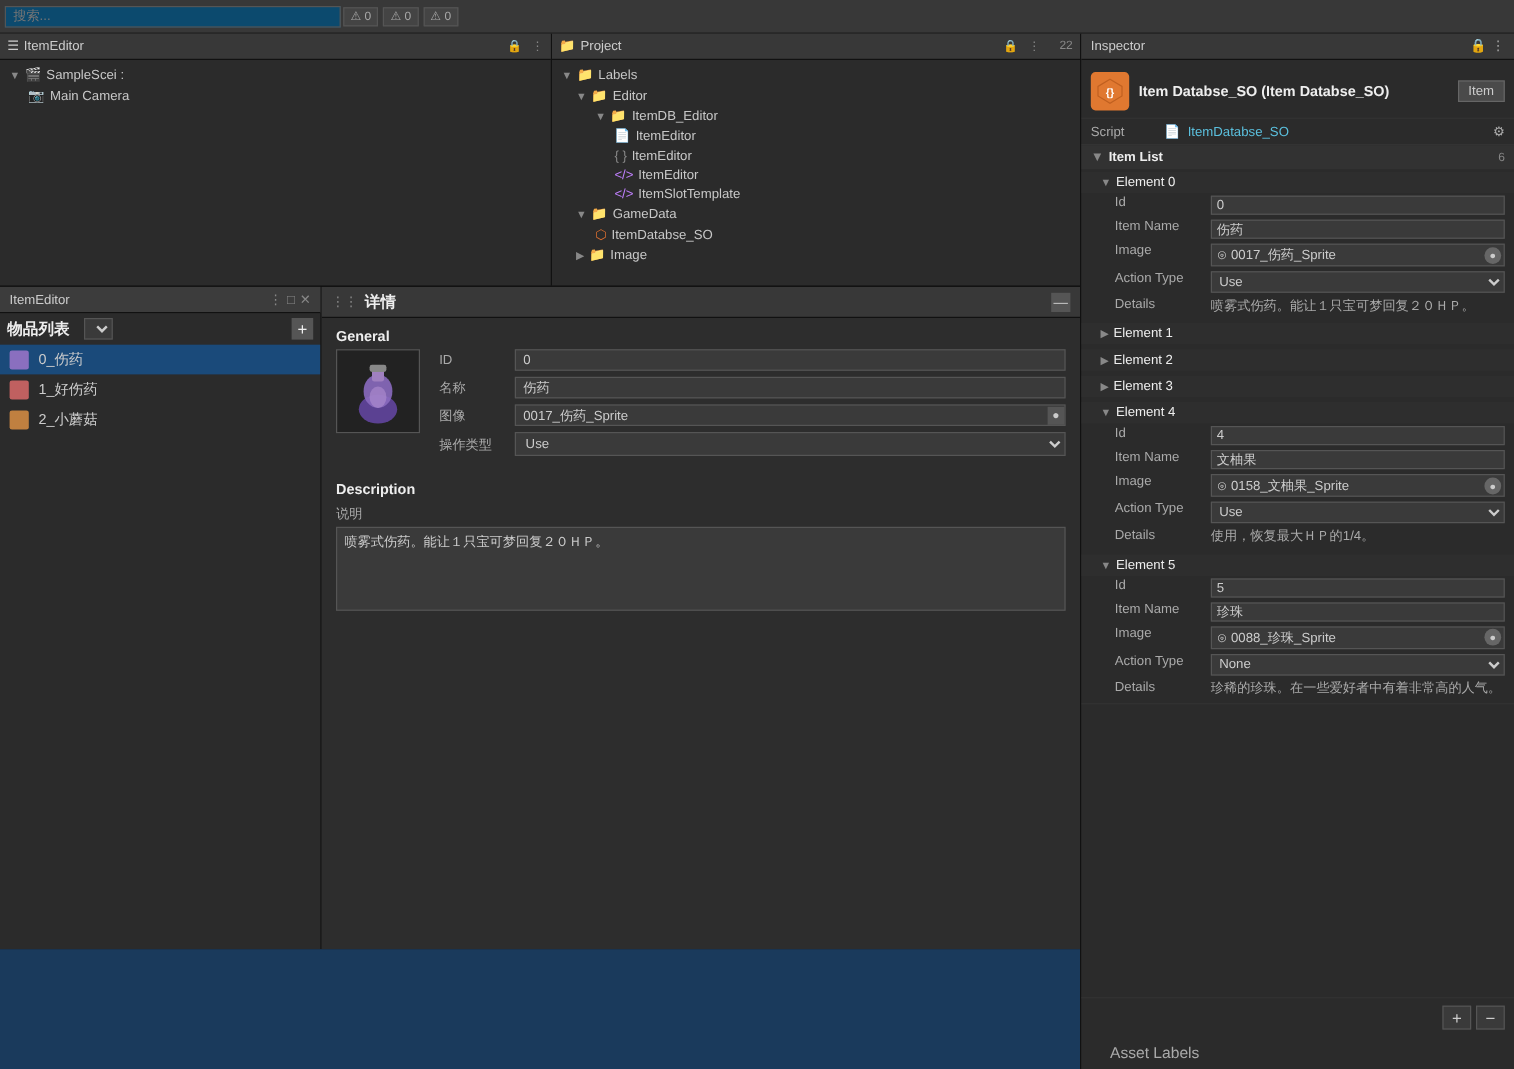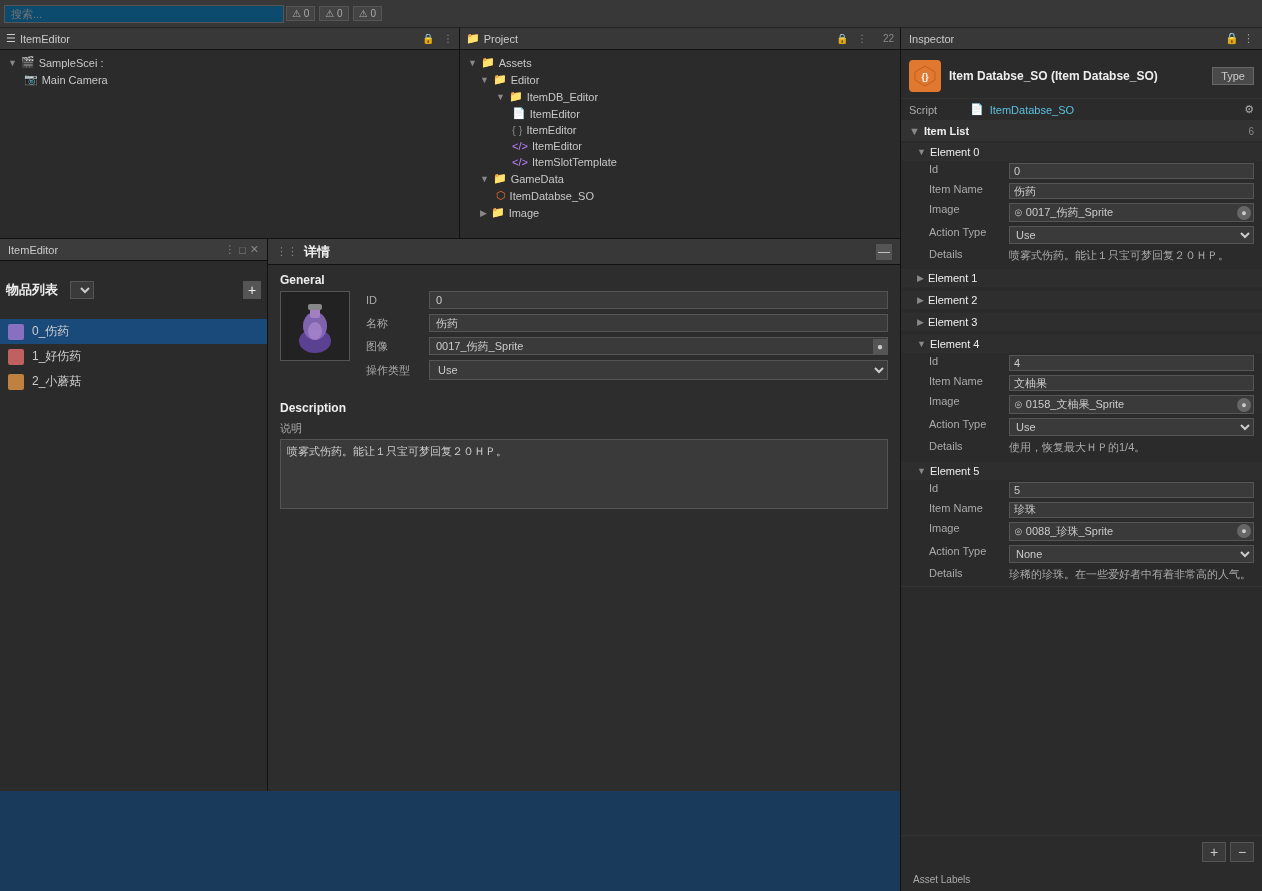--- a/index.html
+++ b/index.html
@@ -143,21 +143,21 @@
       align-items: center;
       padding: 0 8px;
       font-size: 11px;
       color: #ccc;
       border-bottom: 1px solid #111;
       flex-shrink: 0;
     }
     .item-editor-title {
       display: flex;
       align-items: center;
-      padding: 20px 6px;
+      padding: 4px 6px;
       gap: 8px;
       flex-shrink: 0;
     }
     .item-editor-title span {
       font-size: 13px;
       font-weight: bold;
       color: #eee;
     }
     .item-editor-title select {
       background: #3a3a3a;
@@ -533,23 +533,23 @@
       border: 1px solid #555;
       color: #ccc;
       cursor: pointer;
       font-size: 14px;
       display: flex;
       align-items: center;
       justify-content: center;
     }
 
     .asset-labels-row {
-      padding: 6px 12px;
+      padding: 6px 24px;
       color: #aaa;
-      font-size: 10px;
+      font-size: 13px;
       flex-shrink: 0;
     }
 
     
     .bottom-bar {
       height: 100px;
       background: #1a3a5c;
       flex-shrink: 0;
       display: flex;
     }
@@ -615,21 +615,21 @@
           <span style="margin-left: auto; color:#888; font-size:10px;">🔒</span>
           <span style="color:#888; font-size:10px; margin-left:4px;">⋮</span>
           <span style="color:#888; font-size:10px; margin-left:4px;"></span>
           <span style="color:#888; font-size:10px; margin-left:4px;">22</span>
         </div>
         <div class="hierarchy-content" style="overflow-y: auto; max-height: 180px;">
 
           <div class="tree-item">
             <span class="tree-arrow">▼</span>
             <span class="folder-icon">📁</span>
-            <span>Assets</span>
+            <span>Labels</span>
           </div>
 
           <div class="tree-item" style="padding-left: 20px;">
             <span class="tree-arrow">▼</span>
             <span class="folder-icon">📁</span>
             <span>Editor</span>
           </div>
 
           <div class="tree-item" style="padding-left: 36px;">
             <span class="tree-arrow">▼</span>
@@ -781,21 +781,21 @@
         <div class="obj-icon">
           <svg width="24" height="24" viewBox="0 0 24 24">
             <polygon points="12,2 22,8 22,16 12,22 2,16 2,8" fill="#e07830" stroke="#c06020" stroke-width="1"></polygon>
             <text x="12" y="16" text-anchor="middle" fill="white" font-size="9" font-weight="bold">{}</text>
           </svg>
         </div>
         <div>
           <div style="font-size:12px;color:#eee;font-weight:bold;">Item Databse_SO (Item Databse_SO)</div>
         </div>
         <div class="obj-actions">
-          <button class="open-btn">Type</button>
+          <button class="open-btn">Item</button>
         </div>
       </div>
 
       <div class="script-row">
         <span class="script-label">Script</span>
         <span style="color:#5bc0de;">📄</span>
         <span class="script-value">ItemDatabse_SO</span>
         <button class="inspector-icon-btn script-gear">⚙</button>
       </div>
 

